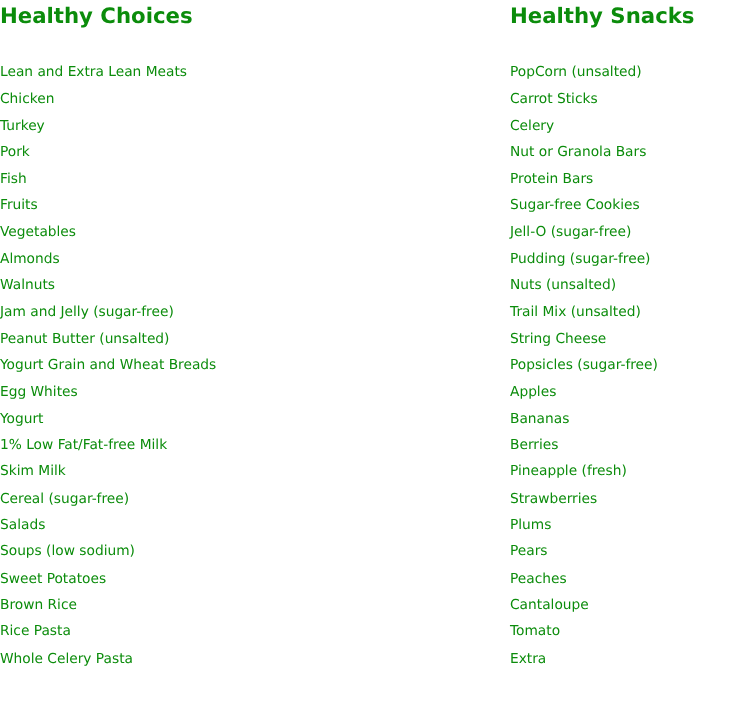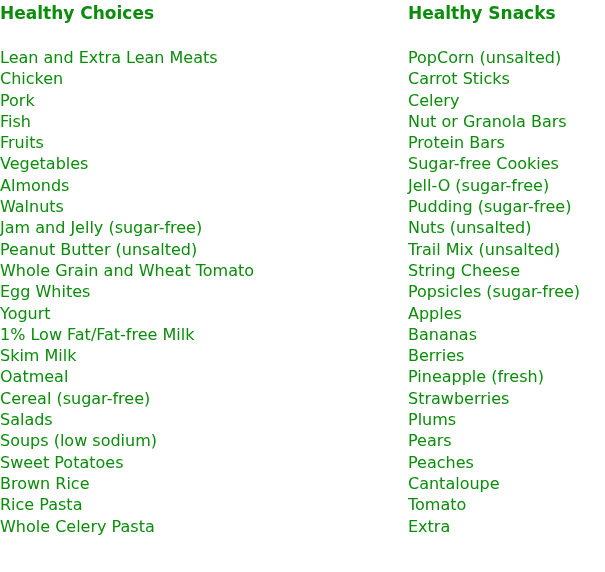--- a/index.html
+++ b/index.html
@@ -40,53 +40,53 @@
   }
 
   .item-list {
     list-style: none;
     margin: 0;
     padding: 0;
     
     margin-top: 23px;
   }
   .item-list li {
-    font-size: 16px;
+    font-size: 11px;
     font-weight: normal;
     line-height: 21.3px;
     color: #0b8c0b;
     white-space: nowrap;
     margin: 0;
     padding: 0;
   }
 </style>
 </head>
 <body>
 
 <div class="page">
 
   <div class="column column-left">
     <h2 class="column-heading">Healthy Choices</h2>
     <ul class="item-list">
         <li>Lean and Extra Lean Meats</li>
         <li>Chicken</li>
+        <li>Turkey</li>
         <li>Pork</li>
         <li>Fish</li>
         <li>Fruits</li>
         <li>Vegetables</li>
         <li>Almonds</li>
         <li>Walnuts</li>
         <li>Jam and Jelly (sugar-free)</li>
         <li>Peanut Butter (unsalted)</li>
-        <li>Whole Grain and Wheat Tomato</li>
+        <li>Yogurt Grain and Wheat Breads</li>
         <li>Egg Whites</li>
         <li>Yogurt</li>
         <li>1% Low Fat/Fat-free Milk</li>
         <li>Skim Milk</li>
-        <li>Oatmeal</li>
         <li>Cereal (sugar-free)</li>
         <li>Salads</li>
         <li>Soups (low sodium)</li>
         <li>Sweet Potatoes</li>
         <li>Brown Rice</li>
         <li>Rice Pasta</li>
         <li>Whole Celery Pasta</li>
       </ul>
   </div>
 

